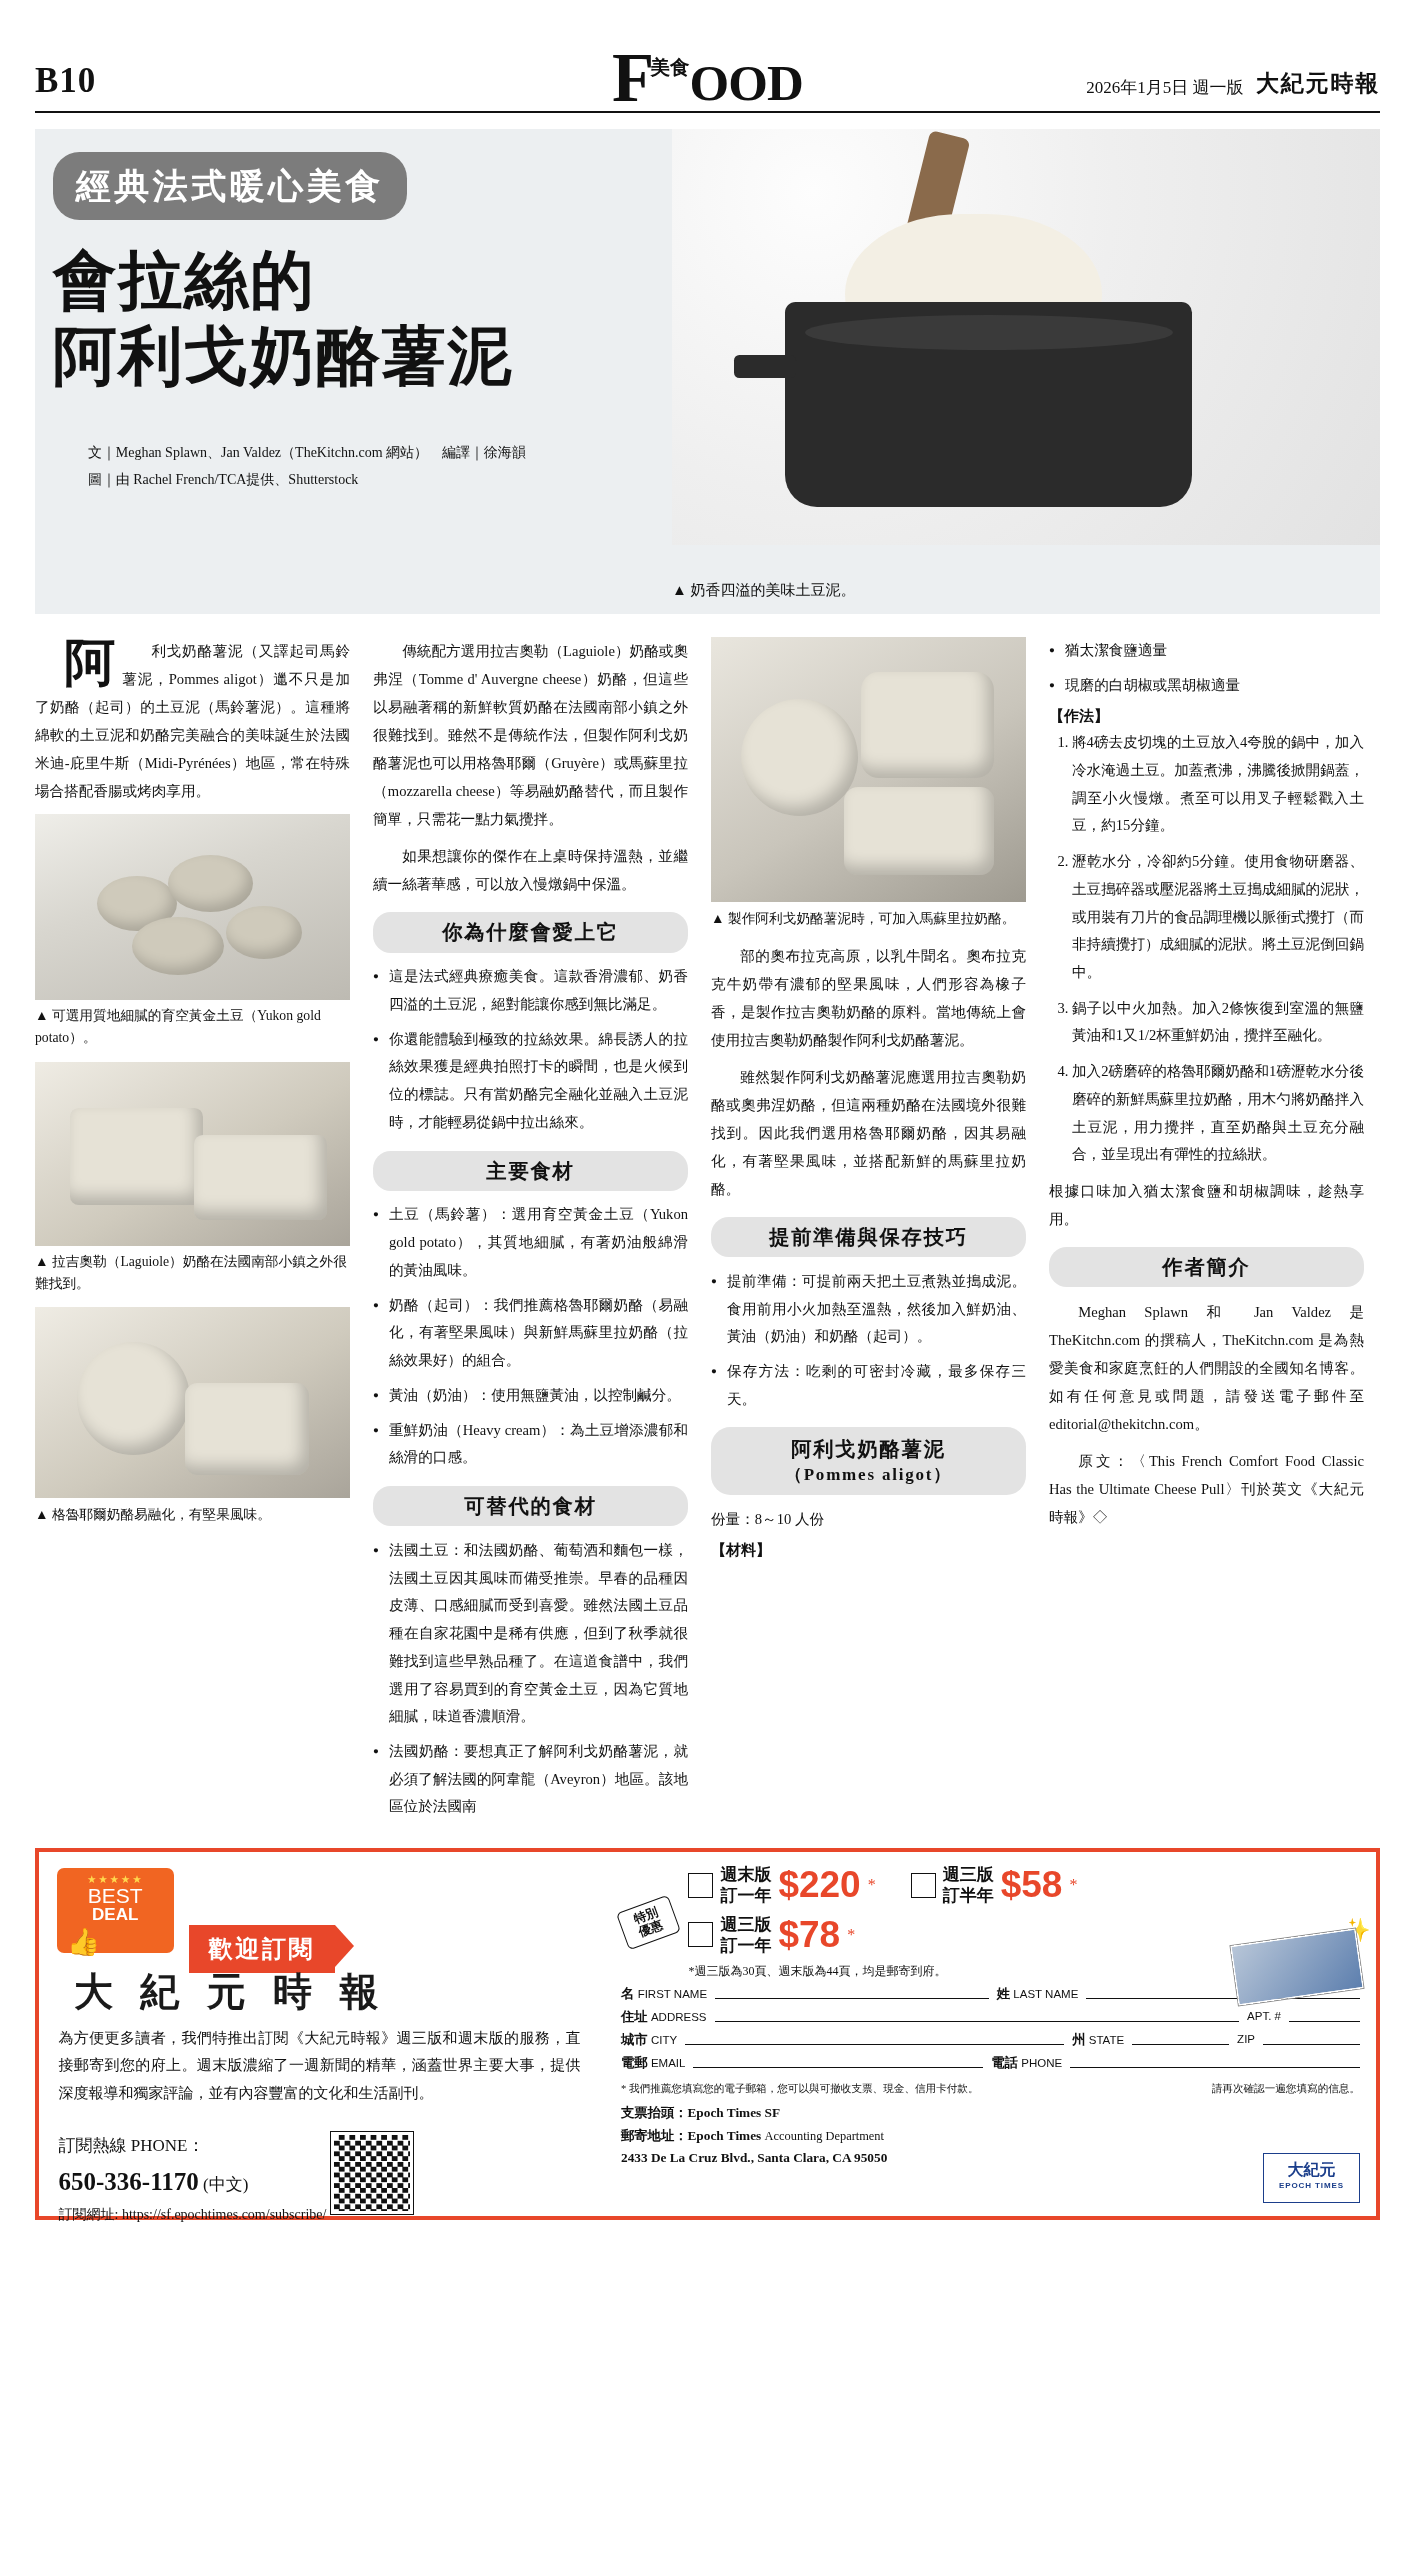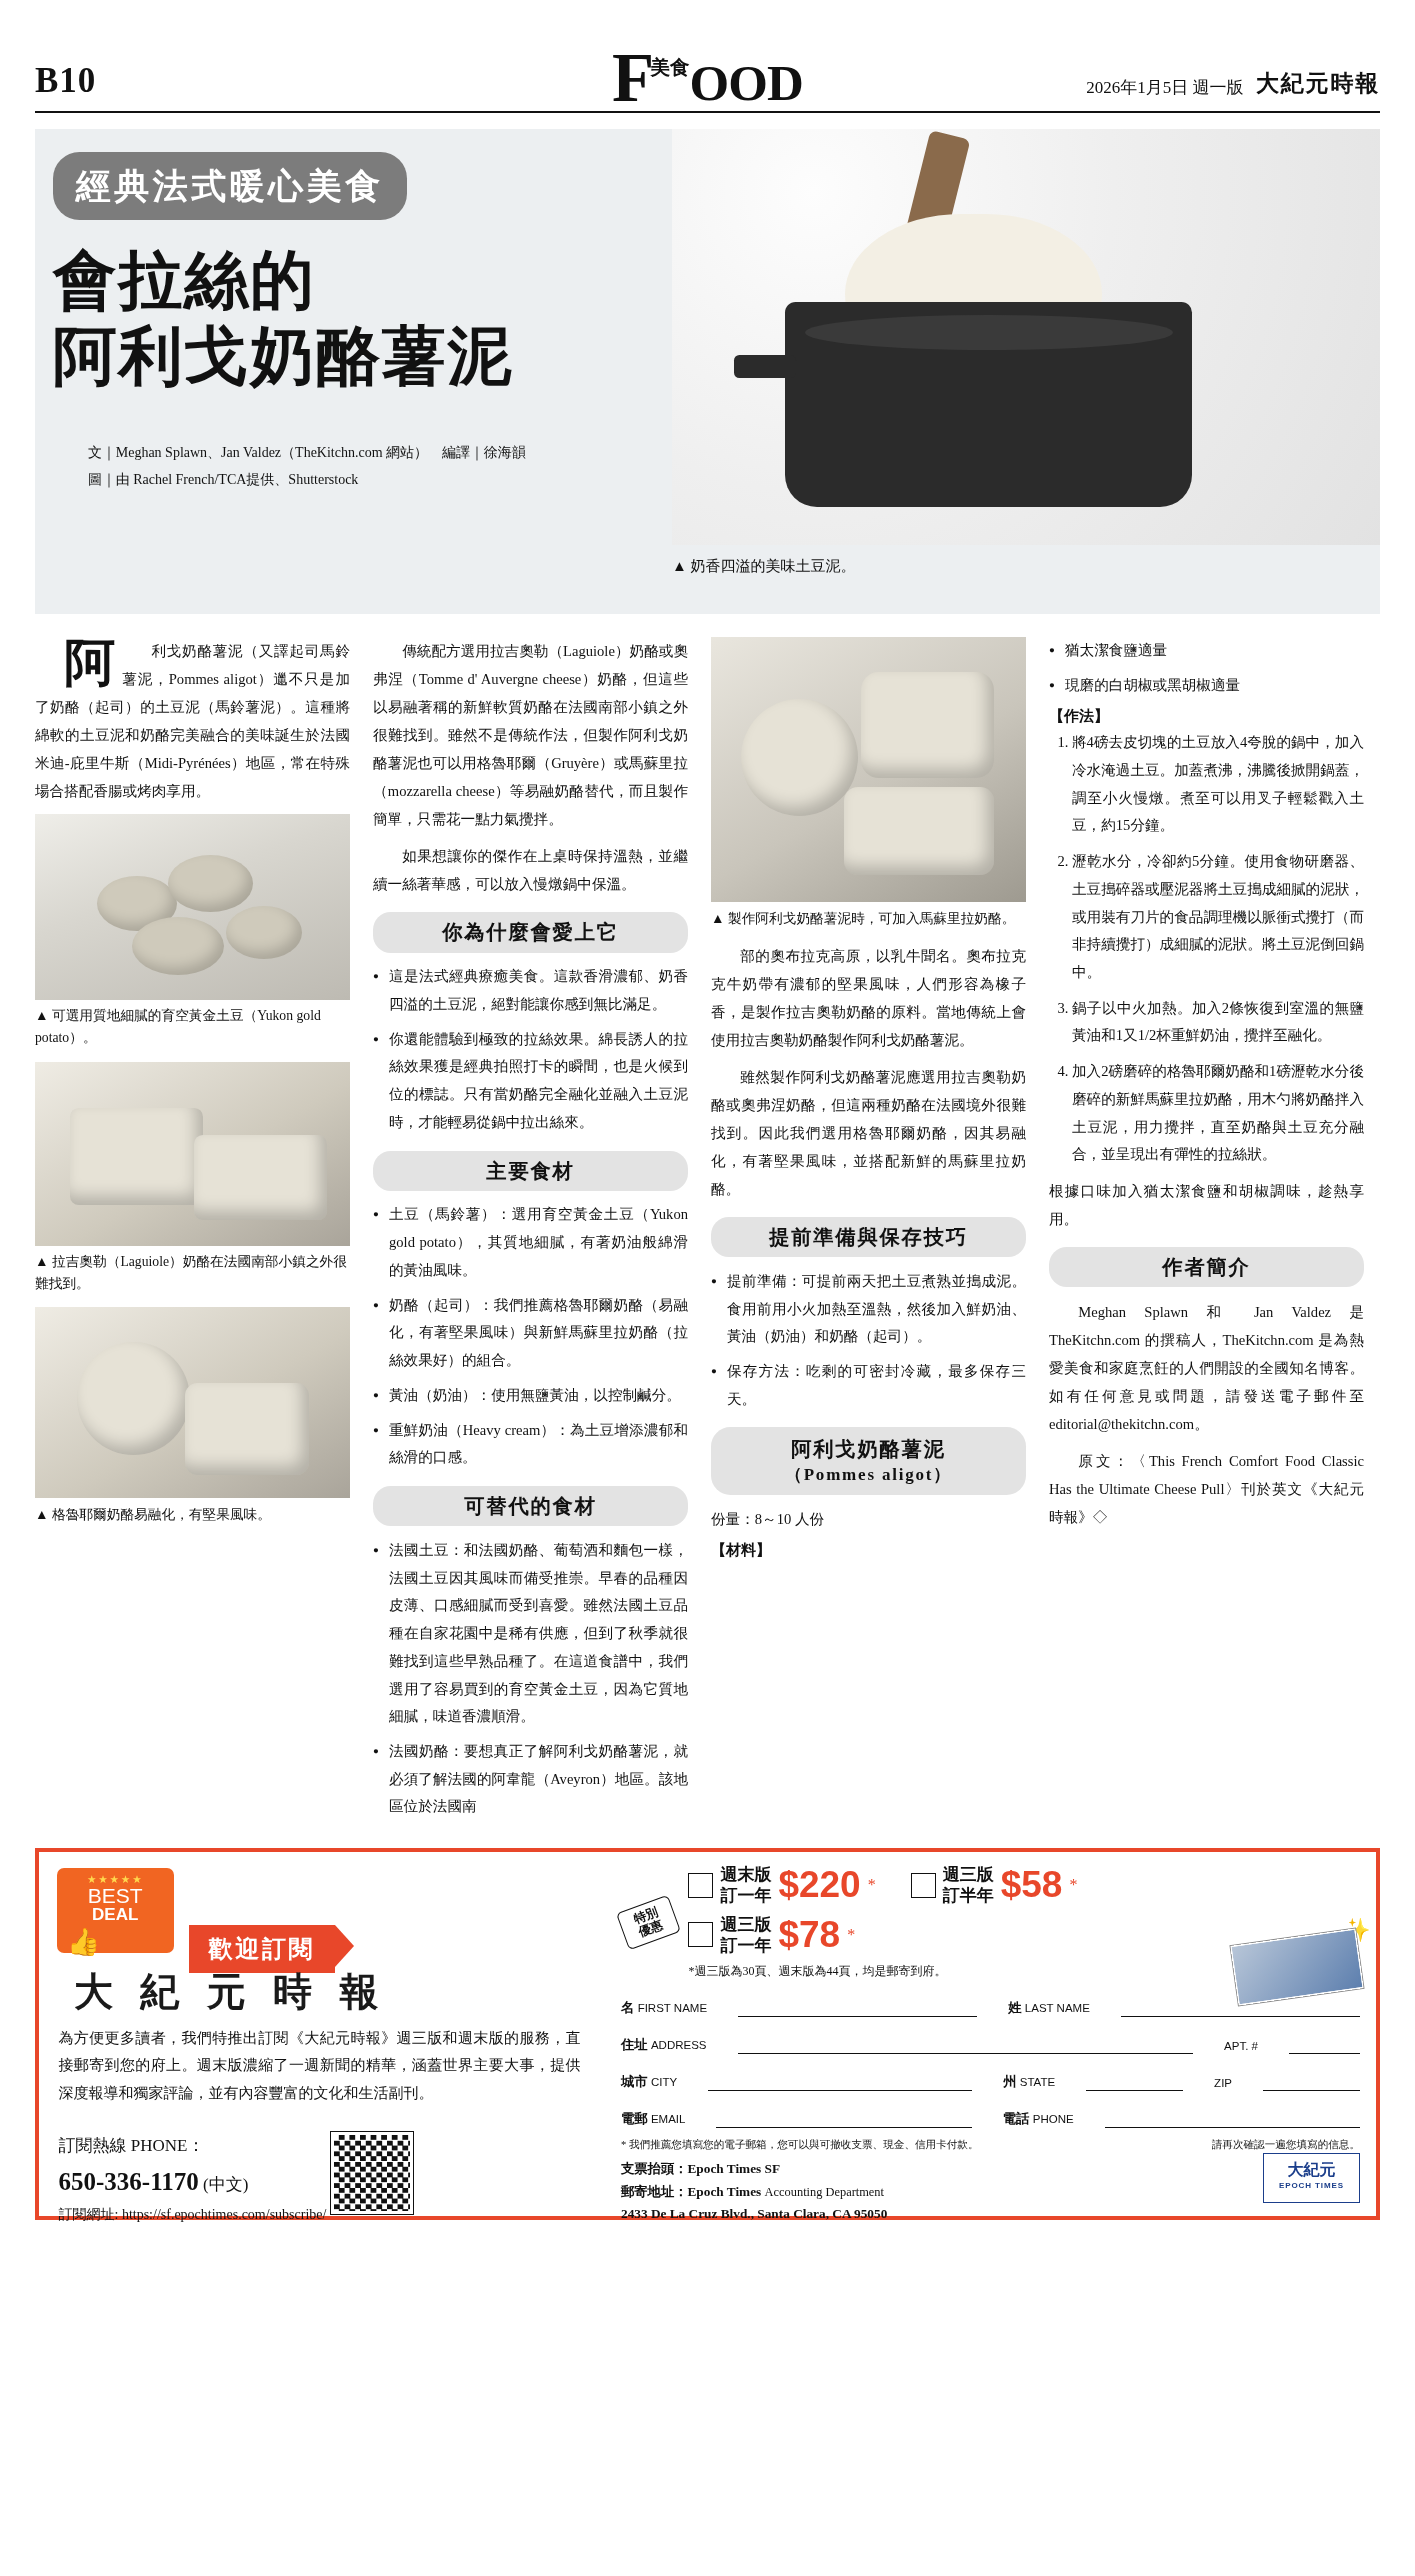--- a/index.html
+++ b/index.html
@@ -22,21 +22,21 @@
   .hero-photo{position:absolute;right:0;top:0;width:708px;height:416px;overflow:hidden;background:#d9d9d9;}
   .hero-photo .marble{position:absolute;inset:0;background:
      radial-gradient(circle at 20% 15%, #fdfdfd 0%, #efefef 45%, #e2e2e2 100%);}
   .pot{position:absolute;left:113px;top:173px;width:407px;height:205px;background:#2b2b2b;border-radius:10.6px 10.6px 32px 32px;}
   .pot:after{content:"";position:absolute;left:19.5px;top:12.4px;right:19.5px;height:35px;background:#3a3a3a;border-radius:50%;}
   .pot-handle{position:absolute;left:-51px;top:53px;width:62px;height:23px;background:#2b2b2b;border-radius:5.3px;}
   .cheese-mass{position:absolute;left:173px;top:85px;width:257px;height:177px;background:#f3efe4;border-radius:46% 46% 40% 40%/46% 46% 56% 56%;}
   .cheese-drip{position:absolute;left:265px;top:177px;width:65px;height:133px;background:#f3efe4;border-radius:26.5px 26.5px 35px 35px;}
   .spoon{position:absolute;left:242px;top:3.5px;width:41px;height:133px;background:#8a6a4b;transform:rotate(14deg);border-radius:7px;}
   .spoon-head{position:absolute;left:209px;top:106px;width:115px;height:57px;background:#9a7a56;border-radius:50%;transform:rotate(12deg);}
-  .hero-caption{position:absolute;right:0;top:428px;width:708px;font-size:15px;}
+  .hero-caption{position:absolute;right:0;top:452px;width:708px;font-size:15px;}
   .hero-left{position:absolute;left:17.7px;top:23px;width:531px;}
   .ribbon{display:inline-block;background:#7c7c7c;color:#fff;font-size:35px;font-weight:bold;letter-spacing:3.5px;padding:10.6px 23px;border-radius:26.5px;}
   .headline{margin-top:23px;font-size:64px;font-weight:bold;line-height:1.18;letter-spacing:1.8px;}
   .byline{position:absolute;left:53px;top:311px;width:495px;font-size:14px;line-height:1.9;}
 
   
   .cols{display:flex;gap:23px;margin-top:23px;}
   .col{width:315px;}
   .col p{font-size:14.6px;line-height:1.92;text-align:justify;margin:0 0 8.8px 0;text-indent:2em;}
   .dropcap-para{position:relative;}
@@ -75,21 +75,21 @@
   .qr{position:absolute;left:292px;top:280px;width:76px;height:76px;background:
      repeating-conic-gradient(#111 0 25%, #fff 0 50%) 0 0/10.6px 10.6px;border:3.5px solid #fff;outline:1.8px solid #111;}
   .ad-right{position:absolute;left:566px;top:0;right:0;height:100%;padding:12.4px 16px;box-sizing:border-box;}
   .price-row{display:flex;align-items:center;gap:7px;margin-bottom:7px;}
   .chk{width:23px;height:23px;border:1.8px solid #111;}
   .plan{font-size:17px;font-weight:bold;line-height:1.25;}
   .price{font-size:37px;font-weight:bold;color:#e8472a;font-family:"Liberation Sans",sans-serif;}
   .star{color:#e8472a;font-size:16px;vertical-align:top;}
   .tag{width:55px;height:39px;background:#fff;border:1.8px solid #111;border-radius:5.3px;font-size:12.4px;font-weight:bold;text-align:center;line-height:1.15;padding-top:3.5px;box-sizing:border-box;transform:rotate(-20deg);}
   .note{font-size:12px;margin-top:1.8px;}
-  .form-row{display:flex;gap:31px;font-size:13.3px;margin-top:19px;align-items:flex-end;}
+  .form-row{display:flex;gap:8px;font-size:13.3px;margin-top:5px;align-items:flex-start;}
   .fl{white-space:nowrap;font-weight:bold;}
   .fl span{font-weight:normal;font-family:"Liberation Sans",sans-serif;font-size:11.5px;}
   .line{flex:1;border-bottom:0.9px solid #111;height:13.3px;}
   .fineprint{font-size:10.6px;margin-top:8.8px;line-height:1.5;}
   .payto{font-size:13.3px;font-weight:bold;line-height:1.7;margin-top:5.3px;}
   .epoch-badge{position:absolute;right:16px;bottom:12.4px;width:97px;height:50px;border:1.8px solid #1b3e8b;color:#1b3e8b;text-align:center;font-size:16px;font-weight:bold;padding-top:5.3px;box-sizing:border-box;}
   .epoch-badge small{display:block;font-size:8px;letter-spacing:0.9px;font-family:"Liberation Sans",sans-serif;}
   .news-img{position:absolute;right:16px;top:85px;width:124px;height:58px;background:linear-gradient(135deg,#b8c6d8,#5d7fae);border:1.8px solid #fff;box-shadow:0 0 0 0.9px #888;transform:rotate(-8deg);}
   .burst{position:absolute;right:5.3px;top:65px;font-size:23px;color:#f2b705;}
 </style>

